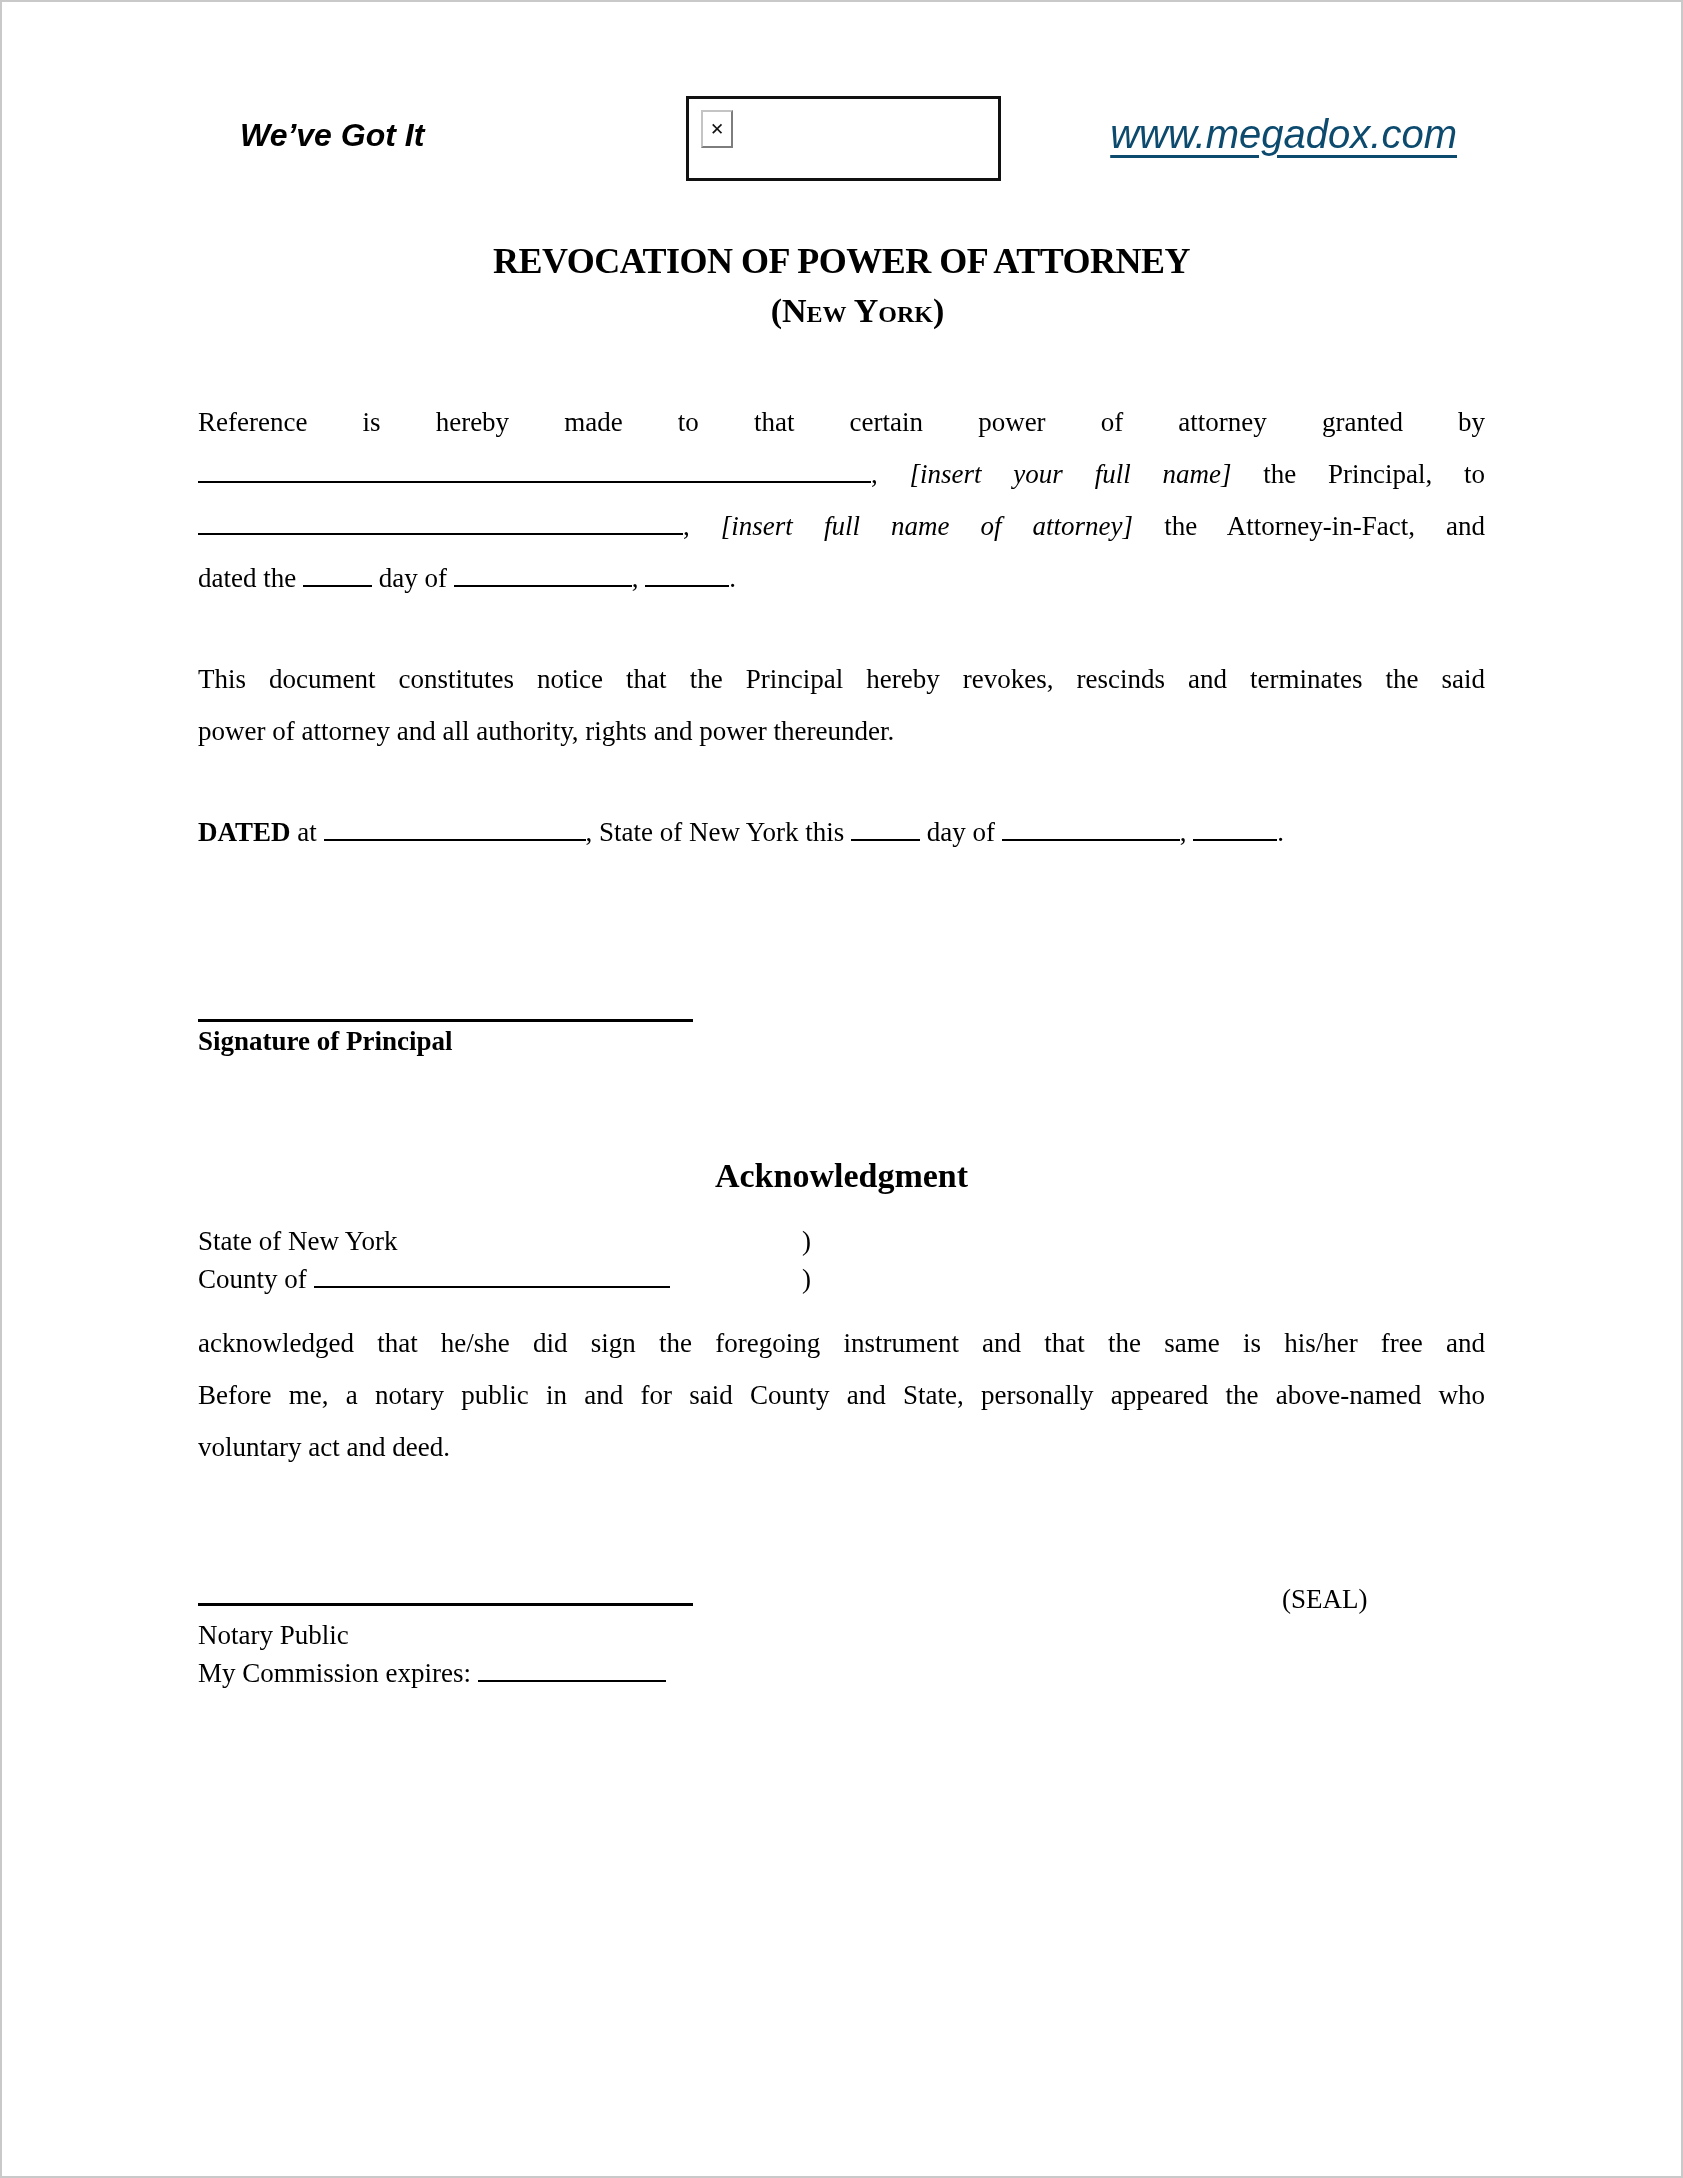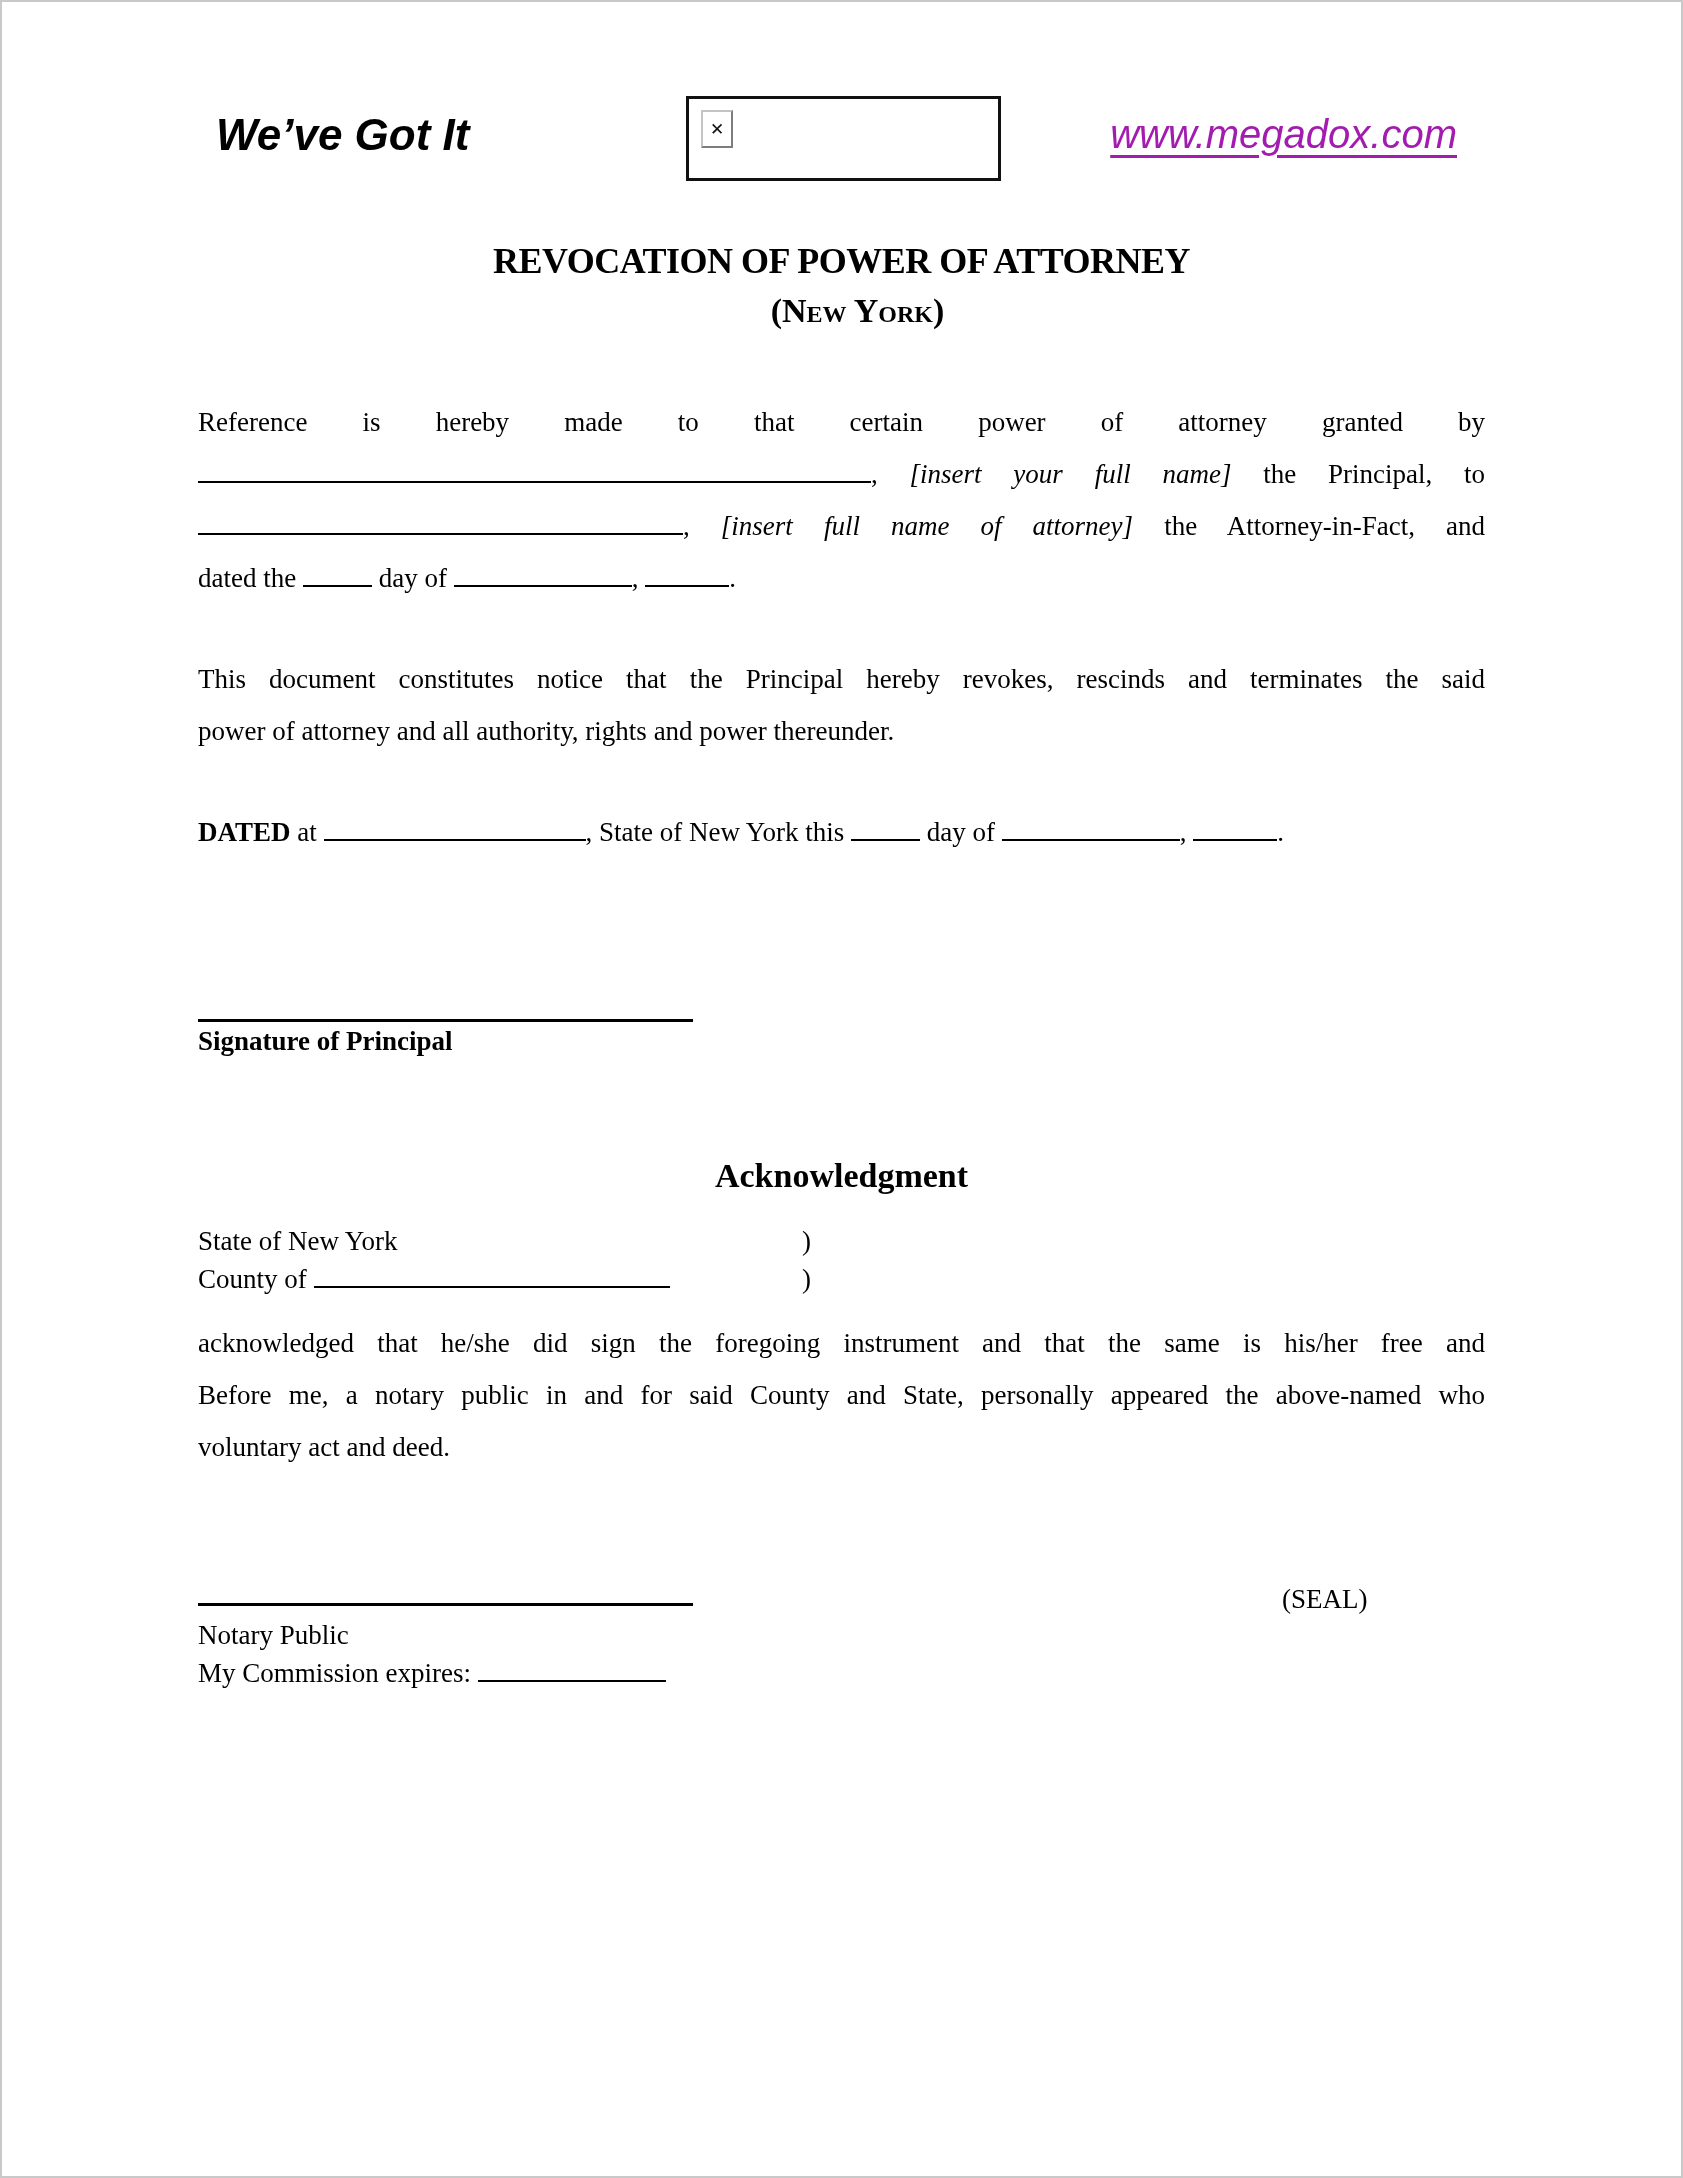--- a/index.html
+++ b/index.html
@@ -5,36 +5,36 @@
   html,body { margin:0; padding:0; background:#ffffff; }
   .page {
     position:relative; width:1683px; height:2178px; background:#ffffff;
     font-family:"Liberation Serif","DejaVu Serif",serif; color:#000;
     outline:2px solid #c9c9c9; outline-offset:-2px; overflow:hidden;
   }
   .abs { position:absolute; }
 
   
   .tagline {
-    left:216px; top:115px; font-family:"Liberation Sans","DejaVu Sans",sans-serif;
-    font-weight:bold; font-style:italic; font-size:44px; line-height:40px;
+    left:240px; top:115px; font-family:"Liberation Sans","DejaVu Sans",sans-serif;
+    font-weight:bold; font-style:italic; font-size:32px; line-height:40px;
   }
   .imgbox {
     left:686px; top:96px; width:315px; height:85px;
     border:3px solid #111; box-sizing:border-box; background:#fff;
   }
   .imgicon {
     position:absolute; left:12px; top:11px; width:32px; height:38px;
     border:2px solid; border-color:#c4c4c4 #7d7d7d #7d7d7d #c4c4c4; box-sizing:border-box;
     display:flex; align-items:center; justify-content:center;
     font-family:"Liberation Sans","DejaVu Sans",sans-serif; font-size:17px; font-weight:bold; color:#111;
   }
   .website {
     right:226px; top:111px; font-family:"Liberation Sans","DejaVu Sans",sans-serif;
-    font-style:italic; font-size:40px; line-height:46px; color:#a21caf;
+    font-style:italic; font-size:40px; line-height:46px; color:#0c4a6e;
     text-decoration:underline; text-decoration-thickness:3px; text-underline-offset:7px;
   }
 
   
   .title-main { left:0; width:1683px; top:239px; text-align:center; font-size:36px; font-weight:bold; line-height:44px; letter-spacing:-0.5px; }
   .title-sub  { left:0; width:1683px; top:290px; text-align:center; font-size:34px; font-weight:bold; font-variant:small-caps; line-height:42px;padding-left:16px; }
 
   
   .bodytxt { font-size:27px; }
   .pline { line-height:52px; white-space:normal; }

